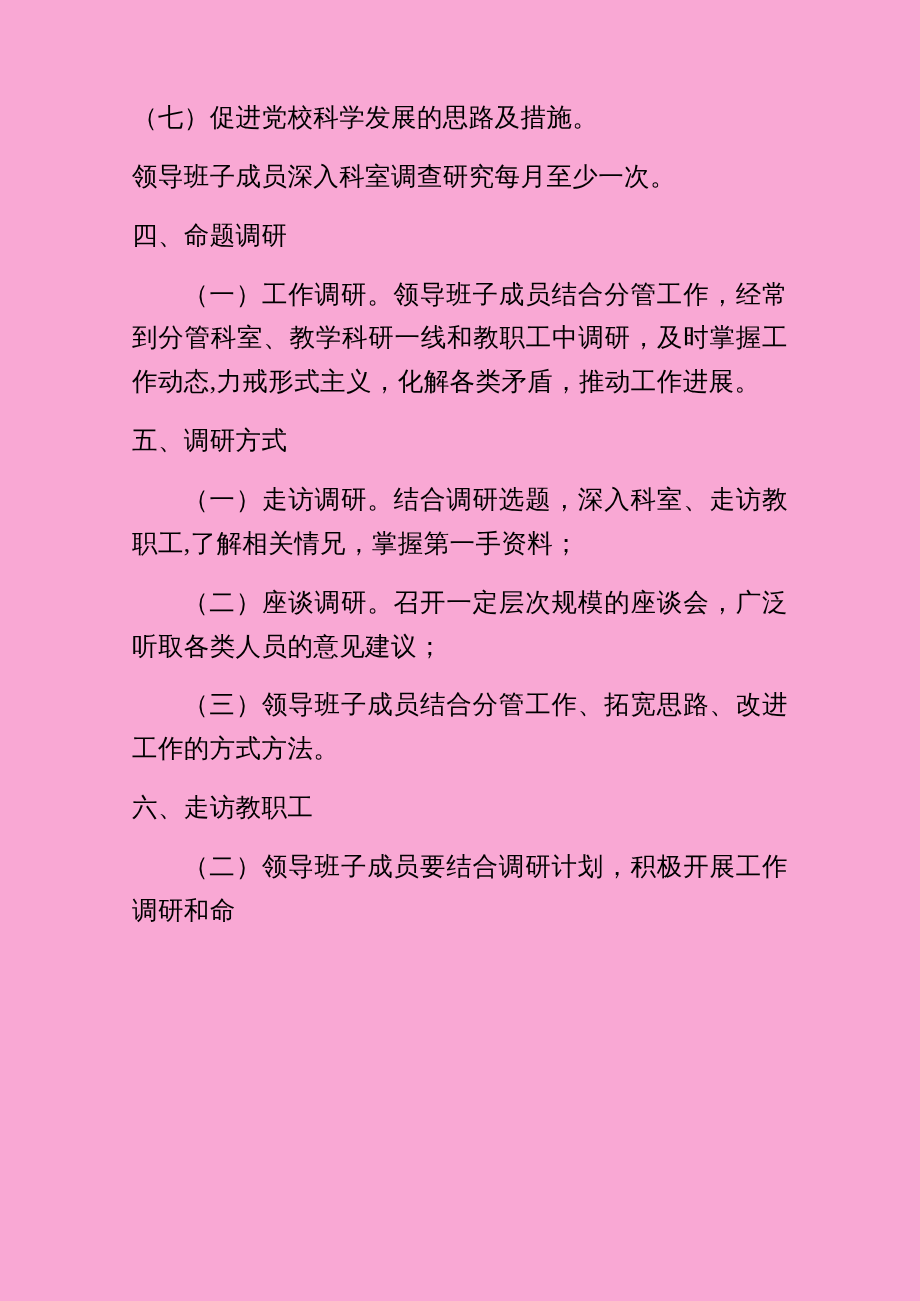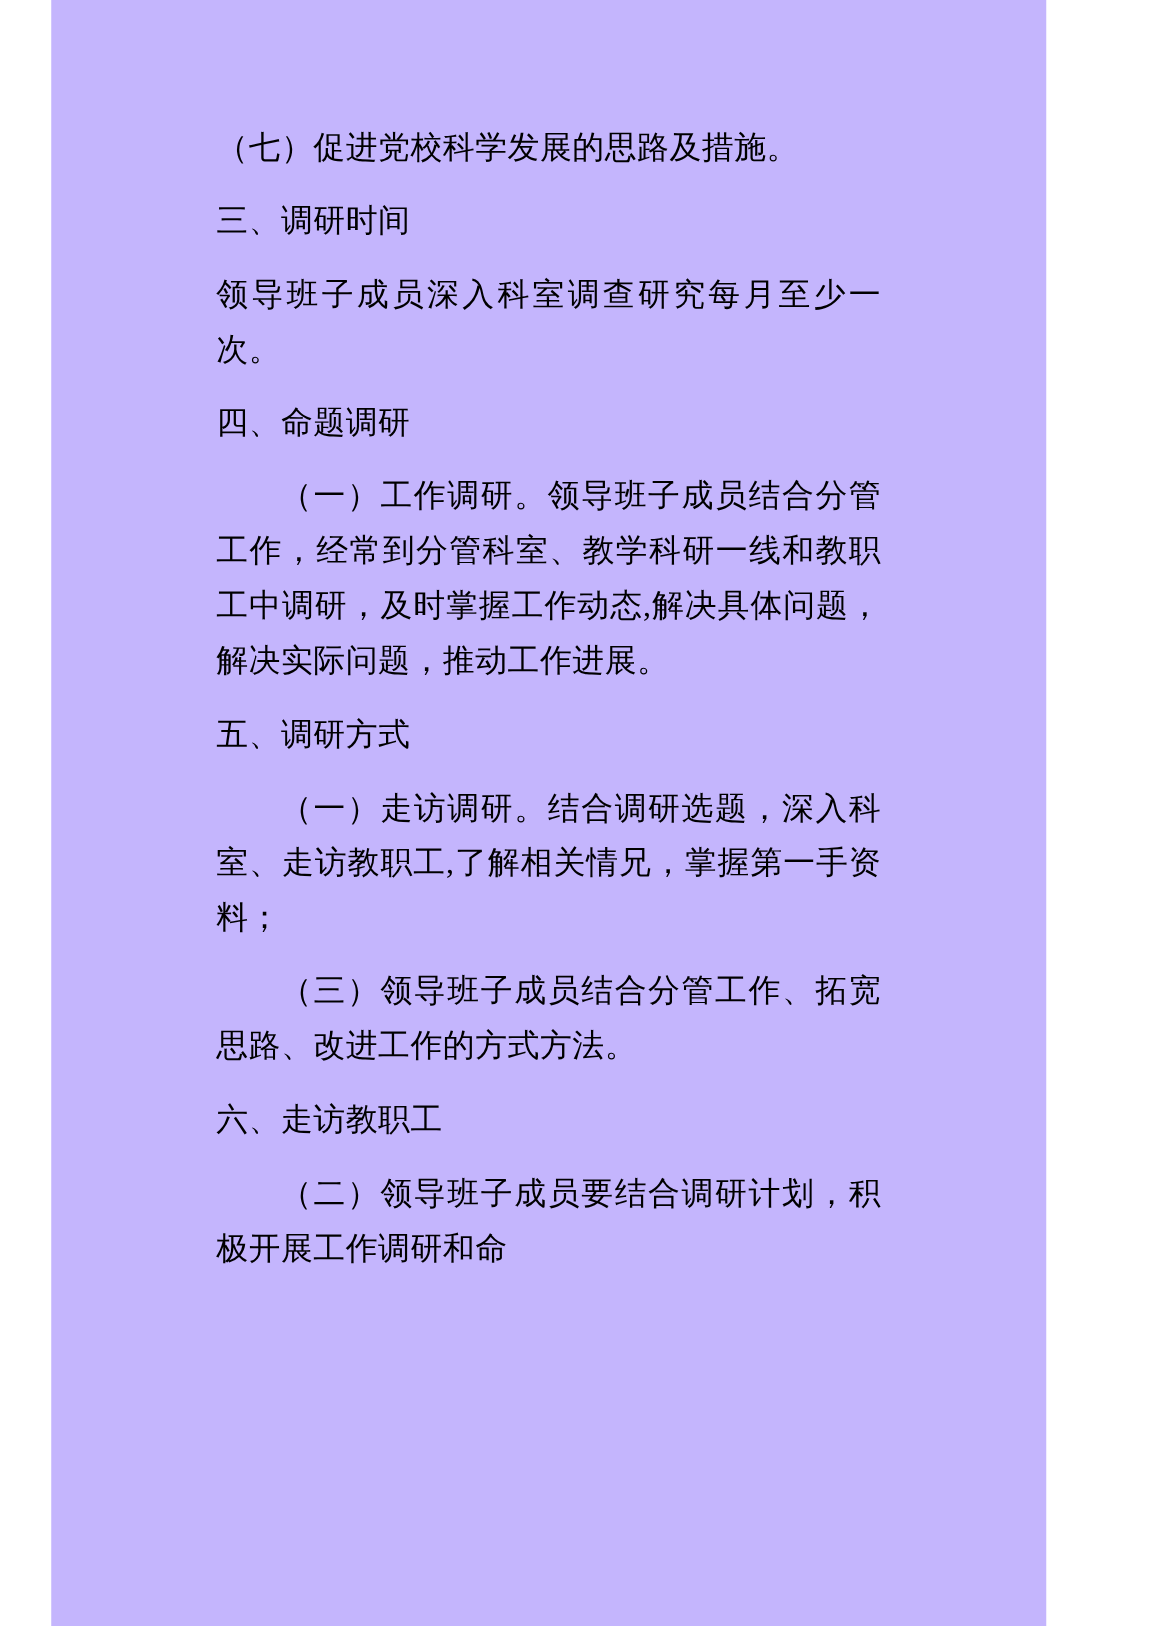--- a/index.html
+++ b/index.html
@@ -9,25 +9,24 @@
   }
   body {
     width: 920px;
     height: 1301px;
     font-family: "Liberation Serif", "DejaVu Serif", serif;
     color: #000000;
     overflow: hidden;
   }
   .page {
     box-sizing: border-box;
-    width: 796px;
+    width: 920px;
     height: 1301px;
     padding: 96px 132px 40px 132px;
-    background: #c4b5fd;
-    margin-left: 41px;
+    background: #f9a8d4;
   }
   .doc-body {
     display: block;
   }
   p.para {
     margin: 0 0 15px 0;
     font-size: 25.5px;
     line-height: 1.72;
     letter-spacing: 0.4px;
     text-align: justify;
@@ -45,33 +44,33 @@
   }
 </style>
 </head>
 <body>
 
 <div class="page">
   <div class="doc-body">
 
     <p class="para noindent">（七）促进党校科学发展的思路及措施。</p>
 
-    <p class="para heading">三、调研时间</p>
 
     <p class="para noindent">领导班子成员深入科室调查研究每月至少一次。</p>
 
     <p class="para heading">四、命题调研</p>
 
-    <p class="para indent">（一）工作调研。领导班子成员结合分管工作，经常到分管科室、教学科研一线和教职工中调研，及时掌握工作动态,解决具体问题，解决实际问题，推动工作进展。</p>
+    <p class="para indent">（一）工作调研。领导班子成员结合分管工作，经常到分管科室、教学科研一线和教职工中调研，及时掌握工作动态,力戒形式主义，化解各类矛盾，推动工作进展。</p>
 
 
     <p class="para heading">五、调研方式</p>
 
     <p class="para indent">（一）走访调研。结合调研选题，深入科室、走访教职工,了解相关情兄，掌握第一手资料；</p>
 
+    <p class="para indent">（二）座谈调研。召开一定层次规模的座谈会，广泛听取各类人员的意见建议；</p>
 
     <p class="para indent">（三）领导班子成员结合分管工作、拓宽思路、改进工作的方式方法。</p>
 
     <p class="para heading">六、走访教职工</p>
 
 
     <p class="para indent">（二）领导班子成员要结合调研计划，积极开展工作调研和命</p>
 
   </div>
 </div>

